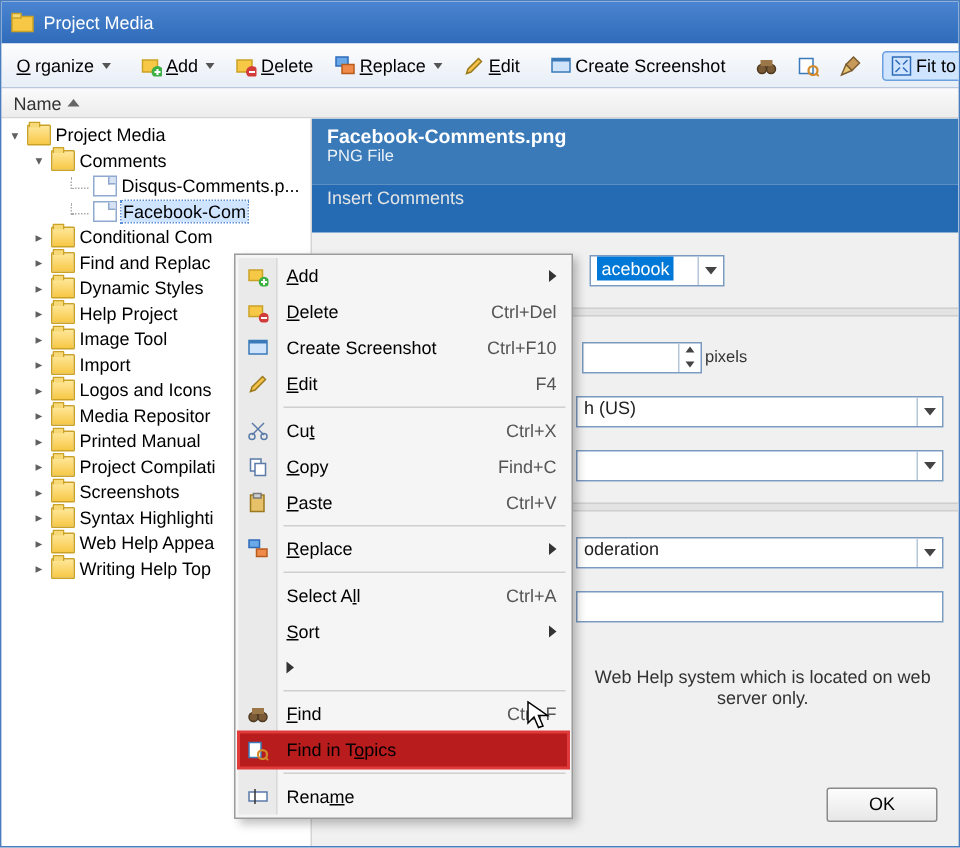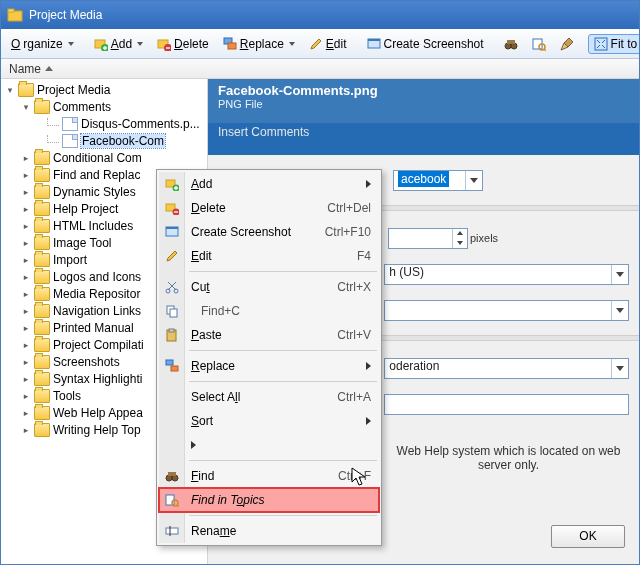--- a/index.html
+++ b/index.html
@@ -64,21 +64,21 @@
   .spin .sp-btns div:first-child::after{border-bottom:4px solid #444;}
   .spin .sp-btns div:last-child::after{border-top:4px solid #444;}
   .hint { font-size:11px; color:#333; margin-left:2px;}
   .note { font-size:11px; color:#333; margin-top:29px;text-align:center;}
   .ok-btn { position:absolute; right:14px; bottom:18px; width:74px; height:23px; background:linear-gradient(#fdfdfd,#e7e7e7); border:1px solid #8a8a8a; border-radius:2px; text-align:center; line-height:21px; font-size:12px;}
   
   
   .context-menu { position:absolute; left:155px; top:168px; width:226px; background:#f5f5f5; border:1px solid #9b9b9b; box-shadow:3px 3px 6px rgba(0,0,0,.25); padding:2px; z-index:50;}
   .cm-gutter { position:absolute; left:2px; top:2px; bottom:2px; width:26px; background:#eaeaea; border-right:1px solid #d9d9d9;}
   .cm-item { position:relative; display:flex; align-items:center; height:24px; padding-left:32px; padding-right:8px; z-index:1;}
-  .cm-item.highlight { background:#fca5a5; outline:2px solid #e03a3a; outline-offset:-1px;font-style:italic;}
+  .cm-item.highlight { background:#b91c1c; outline:2px solid #e03a3a; outline-offset:-1px;}
   .cm-item .label{ flex:1; font-size:12px; }
   .cm-item .shortcut{ color:#555; font-size:12px; margin-left:10px;}
   .cm-item .sub-arrow{ width:0;height:0;border-top:4px solid transparent;border-bottom:4px solid transparent;border-left:5px solid #333;}
   .cm-sep { height:1px; margin:3px 2px 3px 30px; background:#cfcfcf; padding:0;}
   .cm-icon { position:absolute; left:5px; width:16px; height:16px; display:flex; align-items:center; justify-content:center; }
   .cursor { position:absolute; left:350px; top:466px; z-index:60; pointer-events:none;}
   
   
   svg{display:block}
 </style>
@@ -229,71 +229,56 @@
         <span class="tree-label">Dynamic Styles</span>
       </div>
       <div class="tree-row tw1">
         <span class="twist closed"></span>
         <span class="folder-icon"></span>
         <span class="tree-label">Help Project</span>
       </div>
       <div class="tree-row tw1">
         <span class="twist closed"></span>
         <span class="folder-icon"></span>
-        <span class="tree-label">HTML Includes</span>
-      </div>
-      <div class="tree-row tw1">
-        <span class="twist closed"></span>
-        <span class="folder-icon"></span>
         <span class="tree-label">Image Tool</span>
       </div>
       <div class="tree-row tw1">
         <span class="twist closed"></span>
         <span class="folder-icon"></span>
         <span class="tree-label">Import</span>
       </div>
       <div class="tree-row tw1">
         <span class="twist closed"></span>
         <span class="folder-icon"></span>
         <span class="tree-label">Logos and Icons</span>
       </div>
       <div class="tree-row tw1">
         <span class="twist closed"></span>
         <span class="folder-icon"></span>
         <span class="tree-label">Media Repositor</span>
       </div>
       <div class="tree-row tw1">
         <span class="twist closed"></span>
         <span class="folder-icon"></span>
-        <span class="tree-label">Navigation Links</span>
-      </div>
-      <div class="tree-row tw1">
-        <span class="twist closed"></span>
-        <span class="folder-icon"></span>
         <span class="tree-label">Printed Manual</span>
       </div>
       <div class="tree-row tw1">
         <span class="twist closed"></span>
         <span class="folder-icon"></span>
         <span class="tree-label">Project Compilati</span>
       </div>
       <div class="tree-row tw1">
         <span class="twist closed"></span>
         <span class="folder-icon"></span>
         <span class="tree-label">Screenshots</span>
       </div>
       <div class="tree-row tw1">
         <span class="twist closed"></span>
         <span class="folder-icon"></span>
         <span class="tree-label">Syntax Highlighti</span>
-      </div>
-      <div class="tree-row tw1">
-        <span class="twist closed"></span>
-        <span class="folder-icon"></span>
-        <span class="tree-label">Tools</span>
       </div>
       <div class="tree-row tw1">
         <span class="twist closed"></span>
         <span class="folder-icon"></span>
         <span class="tree-label">Web Help Appea</span>
       </div>
       <div class="tree-row tw1">
         <span class="twist closed"></span>
         <span class="folder-icon"></span>
         <span class="tree-label">Writing Help Top</span>
@@ -424,20 +409,21 @@
     <span class="label">Cu<u>t</u></span>
     <span class="shortcut">Ctrl+X</span>
   </div>
   <div class="cm-item">
     <span class="cm-icon">
         <svg width="14" height="14">
           <rect x="2" y="2" width="7" height="8" fill="#fff" stroke="#5a7aa8"></rect>
           <rect x="5" y="5" width="7" height="8" fill="#fff" stroke="#5a7aa8"></rect>
         </svg>
       </span>
+    <span class="label"><u>C</u>opy</span>
     <span class="shortcut">Find+C</span>
   </div>
   <div class="cm-item">
     <span class="cm-icon">
         <svg width="14" height="14">
           <rect x="2" y="2" width="9" height="11" fill="#e7c06a" stroke="#9b7a1e"></rect>
           <rect x="4" y="1" width="5" height="3" fill="#cfcfcf" stroke="#7a7a7a"></rect>
         </svg>
       </span>
     <span class="label"><u>P</u>aste</span>

